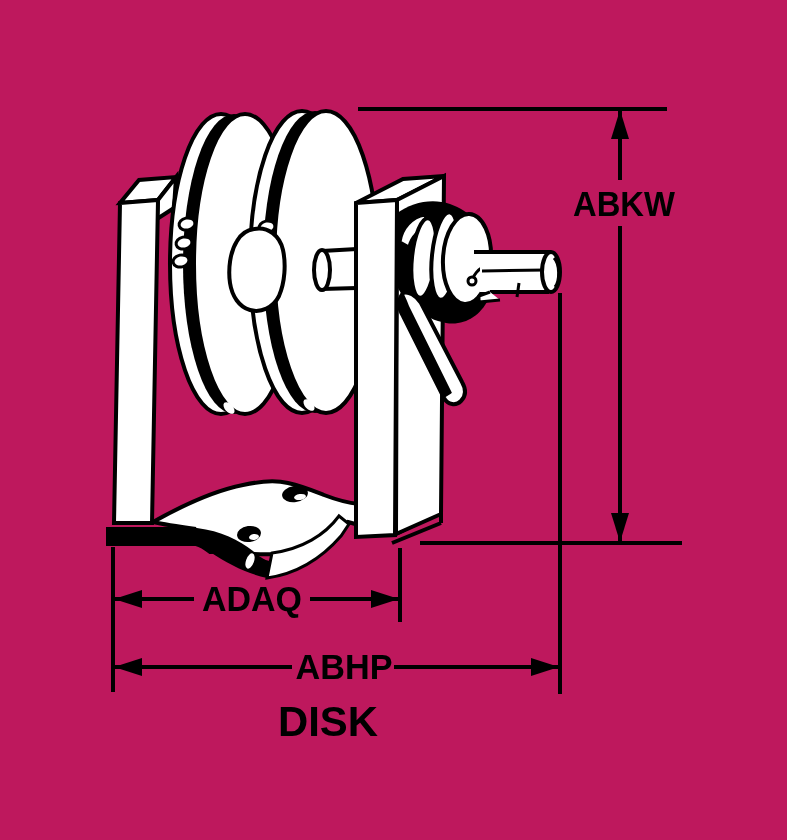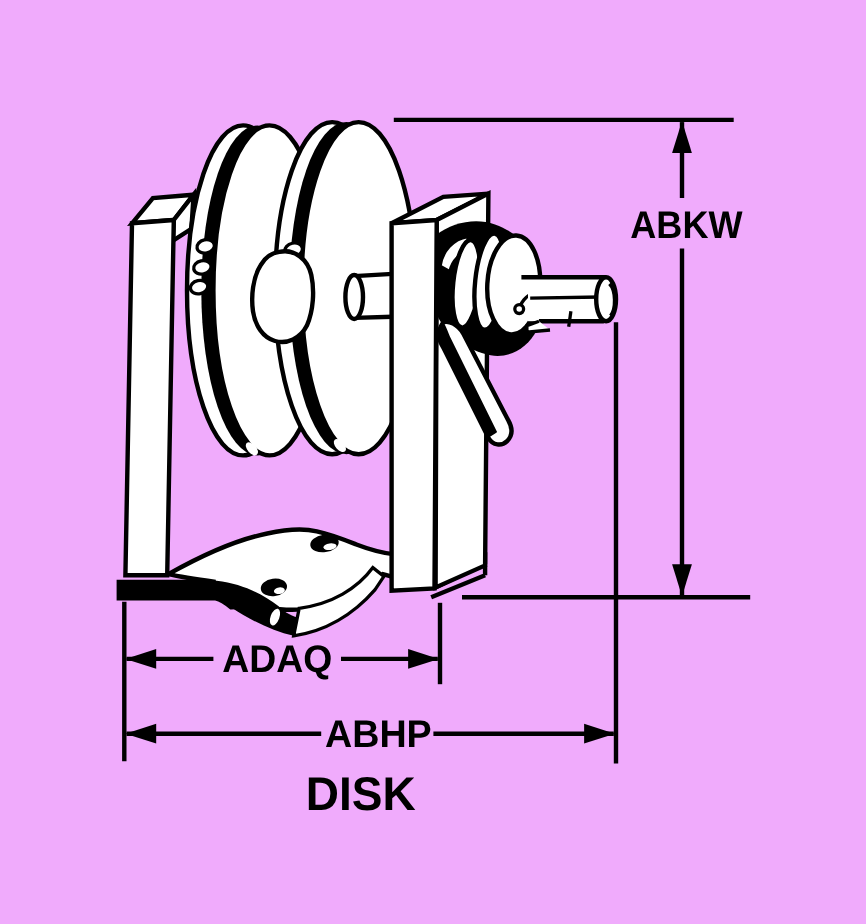--- a/index.html
+++ b/index.html
@@ -4,21 +4,21 @@
 <style>
   html, body {
     margin: 0;
     padding: 0;
     background: #ffffff;
   }
   .stage {
     position: relative;
     width: 787px;
     height: 840px;
-    background: #f0abfc;
+    background: #be185d;
     overflow: hidden;
     text-decoration: underline;
   }
   svg { display: block; }
   .dim-label {
     font-family: "Liberation Sans", sans-serif;
     font-weight: bold;
     font-size: 35px;
     fill: #000000;
     letter-spacing: 0px;

